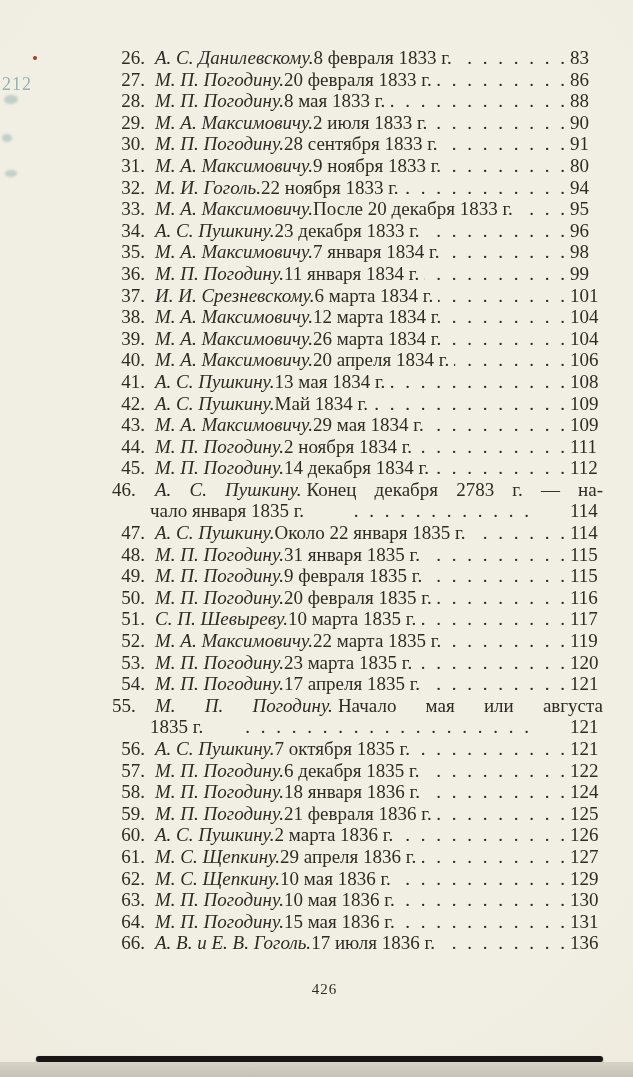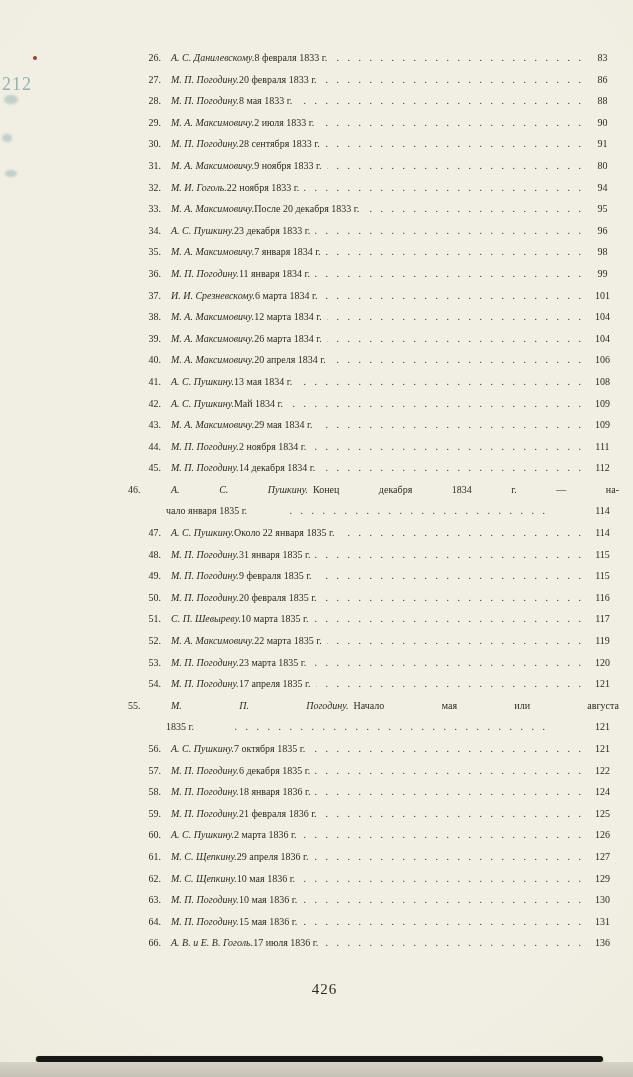--- a/index.html
+++ b/index.html
@@ -9,22 +9,22 @@
   html,body{margin:0;padding:0;}
   body{width:633px;height:1077px;overflow:hidden;background:#e7e3d6;}
   .page{
     position:relative;width:633px;height:1077px;overflow:hidden;
     background:radial-gradient(ellipse 130% 105% at 50% 44%, #f1eee3 52%, #ece8db 78%, #e2ded0 94%, #d8d4c5 100%);
     font-family:"Liberation Serif","DejaVu Serif",serif;
     color:var(--ink);
   }
   
   .toc{
-    position:absolute;left:128px;top:47px;width:491px;
-    font-size:10px;
+    position:absolute;left:112px;top:47px;width:491px;
+    font-size:19px;
   }
   .line{
     display:flex;
     line-height:21.6px;
     white-space:nowrap;
     align-items:stretch;
   }
   .num{
     display:inline-block;
     width:33px;flex:0 0 33px;
@@ -44,21 +44,21 @@
     content:". . . . . . . . . . . . . . . . . . . . . . . . . . . . . . . . . . . . . . . . . . . .";
     position:absolute;right:2px;bottom:0;
     line-height:21.6px;
     letter-spacing:3px;
     white-space:nowrap;
     color:var(--ink);
   }
   .pg{
     flex:0 0 auto;
     min-width:33px;
-    text-align:center;
+    text-align:left;
   }
   
   .line1.no-leader{
     display:block;
     text-align:justify;
     text-align-last:justify;
   }
   .line1.no-leader .name{margin-right:5px;}
   
   .line2{padding-left:38px;gap:36px;}
@@ -303,21 +303,21 @@
     <div class="line line1">
           <span class="num">45.</span>
           <i class="name">М. П. Погодину.</i>
           <span class="date">14 декабря 1834 г.</span>
           <span class="leader"></span>
           <span class="pg">112</span>
         </div>
 
   </div>
       <div class="entry">
-    <div class="line line1 no-leader"><span class="num">46.</span><i class="name">А. С. Пушкину.</i><span class="date">Конец декабря 1834 г. — на-</span></div>
+    <div class="line line1 no-leader"><span class="num">46.</span><i class="name">А. С. Пушкину.</i><span class="date">Конец декабря 2783 г. — на-</span></div>
     <div class="line line2">
           <span class="cont">чало января 1835 г.</span>
           <span class="leader"></span>
           <span class="pg">114</span>
         </div>
   </div>
       <div class="entry">
     <div class="line line1">
           <span class="num">47.</span>
           <i class="name">А. С. Пушкину.</i>

